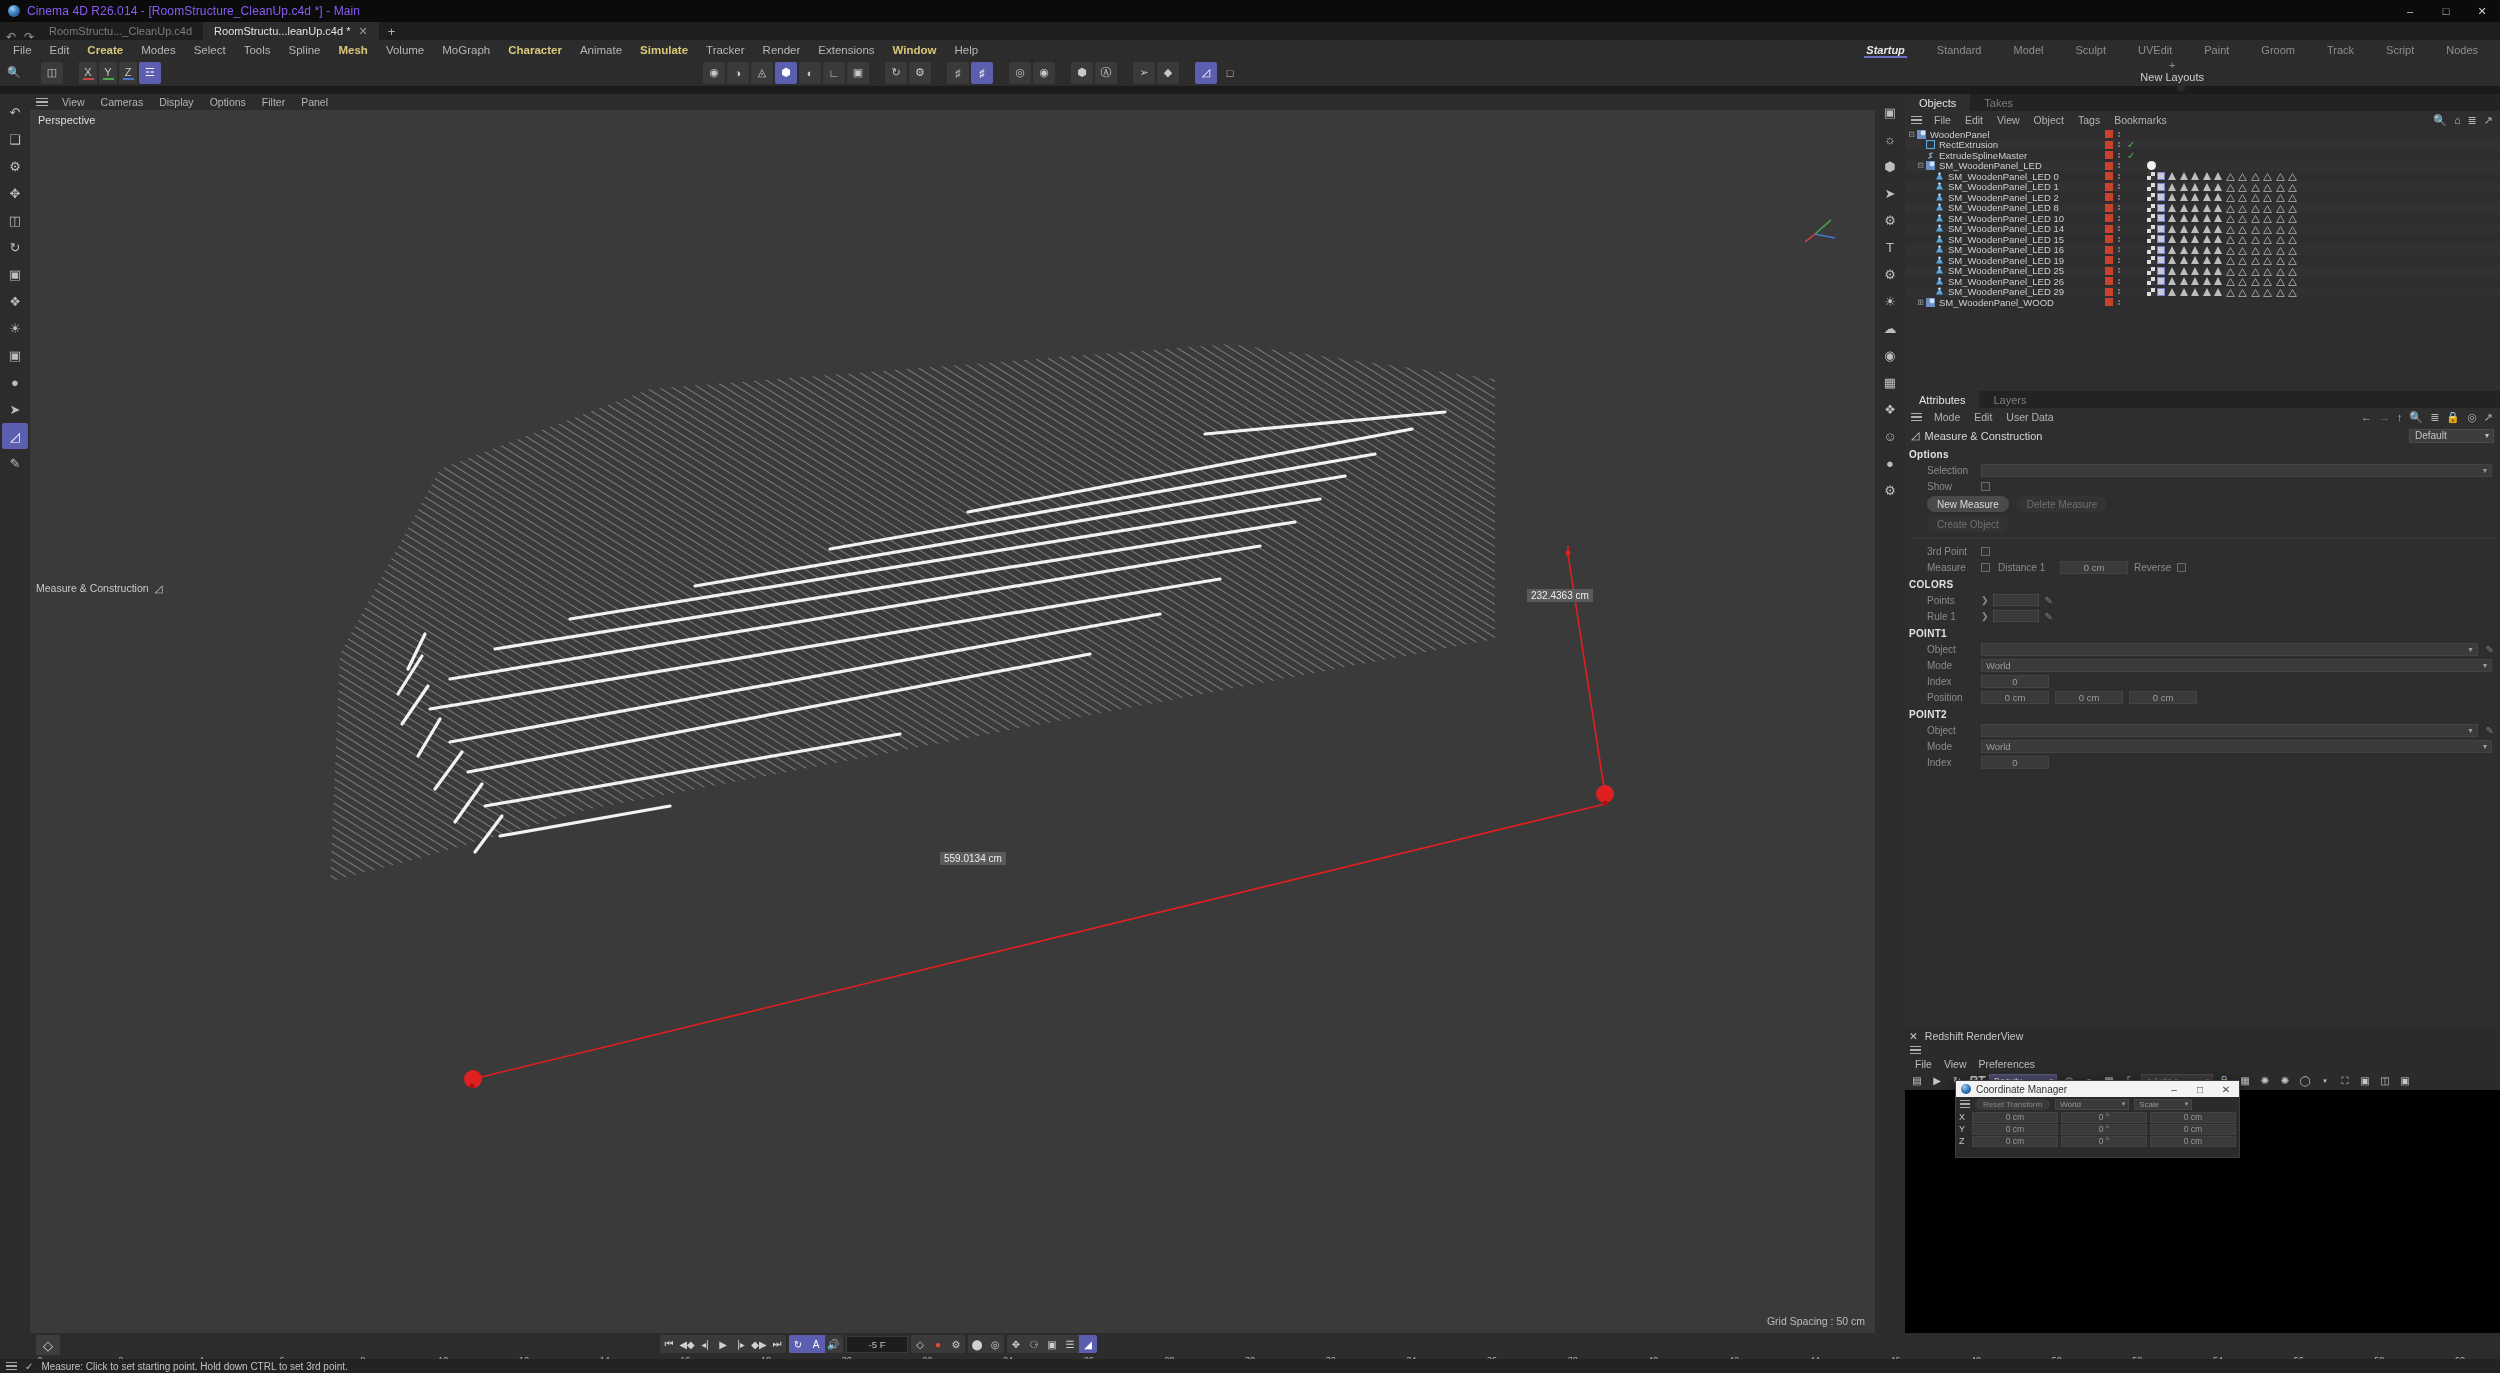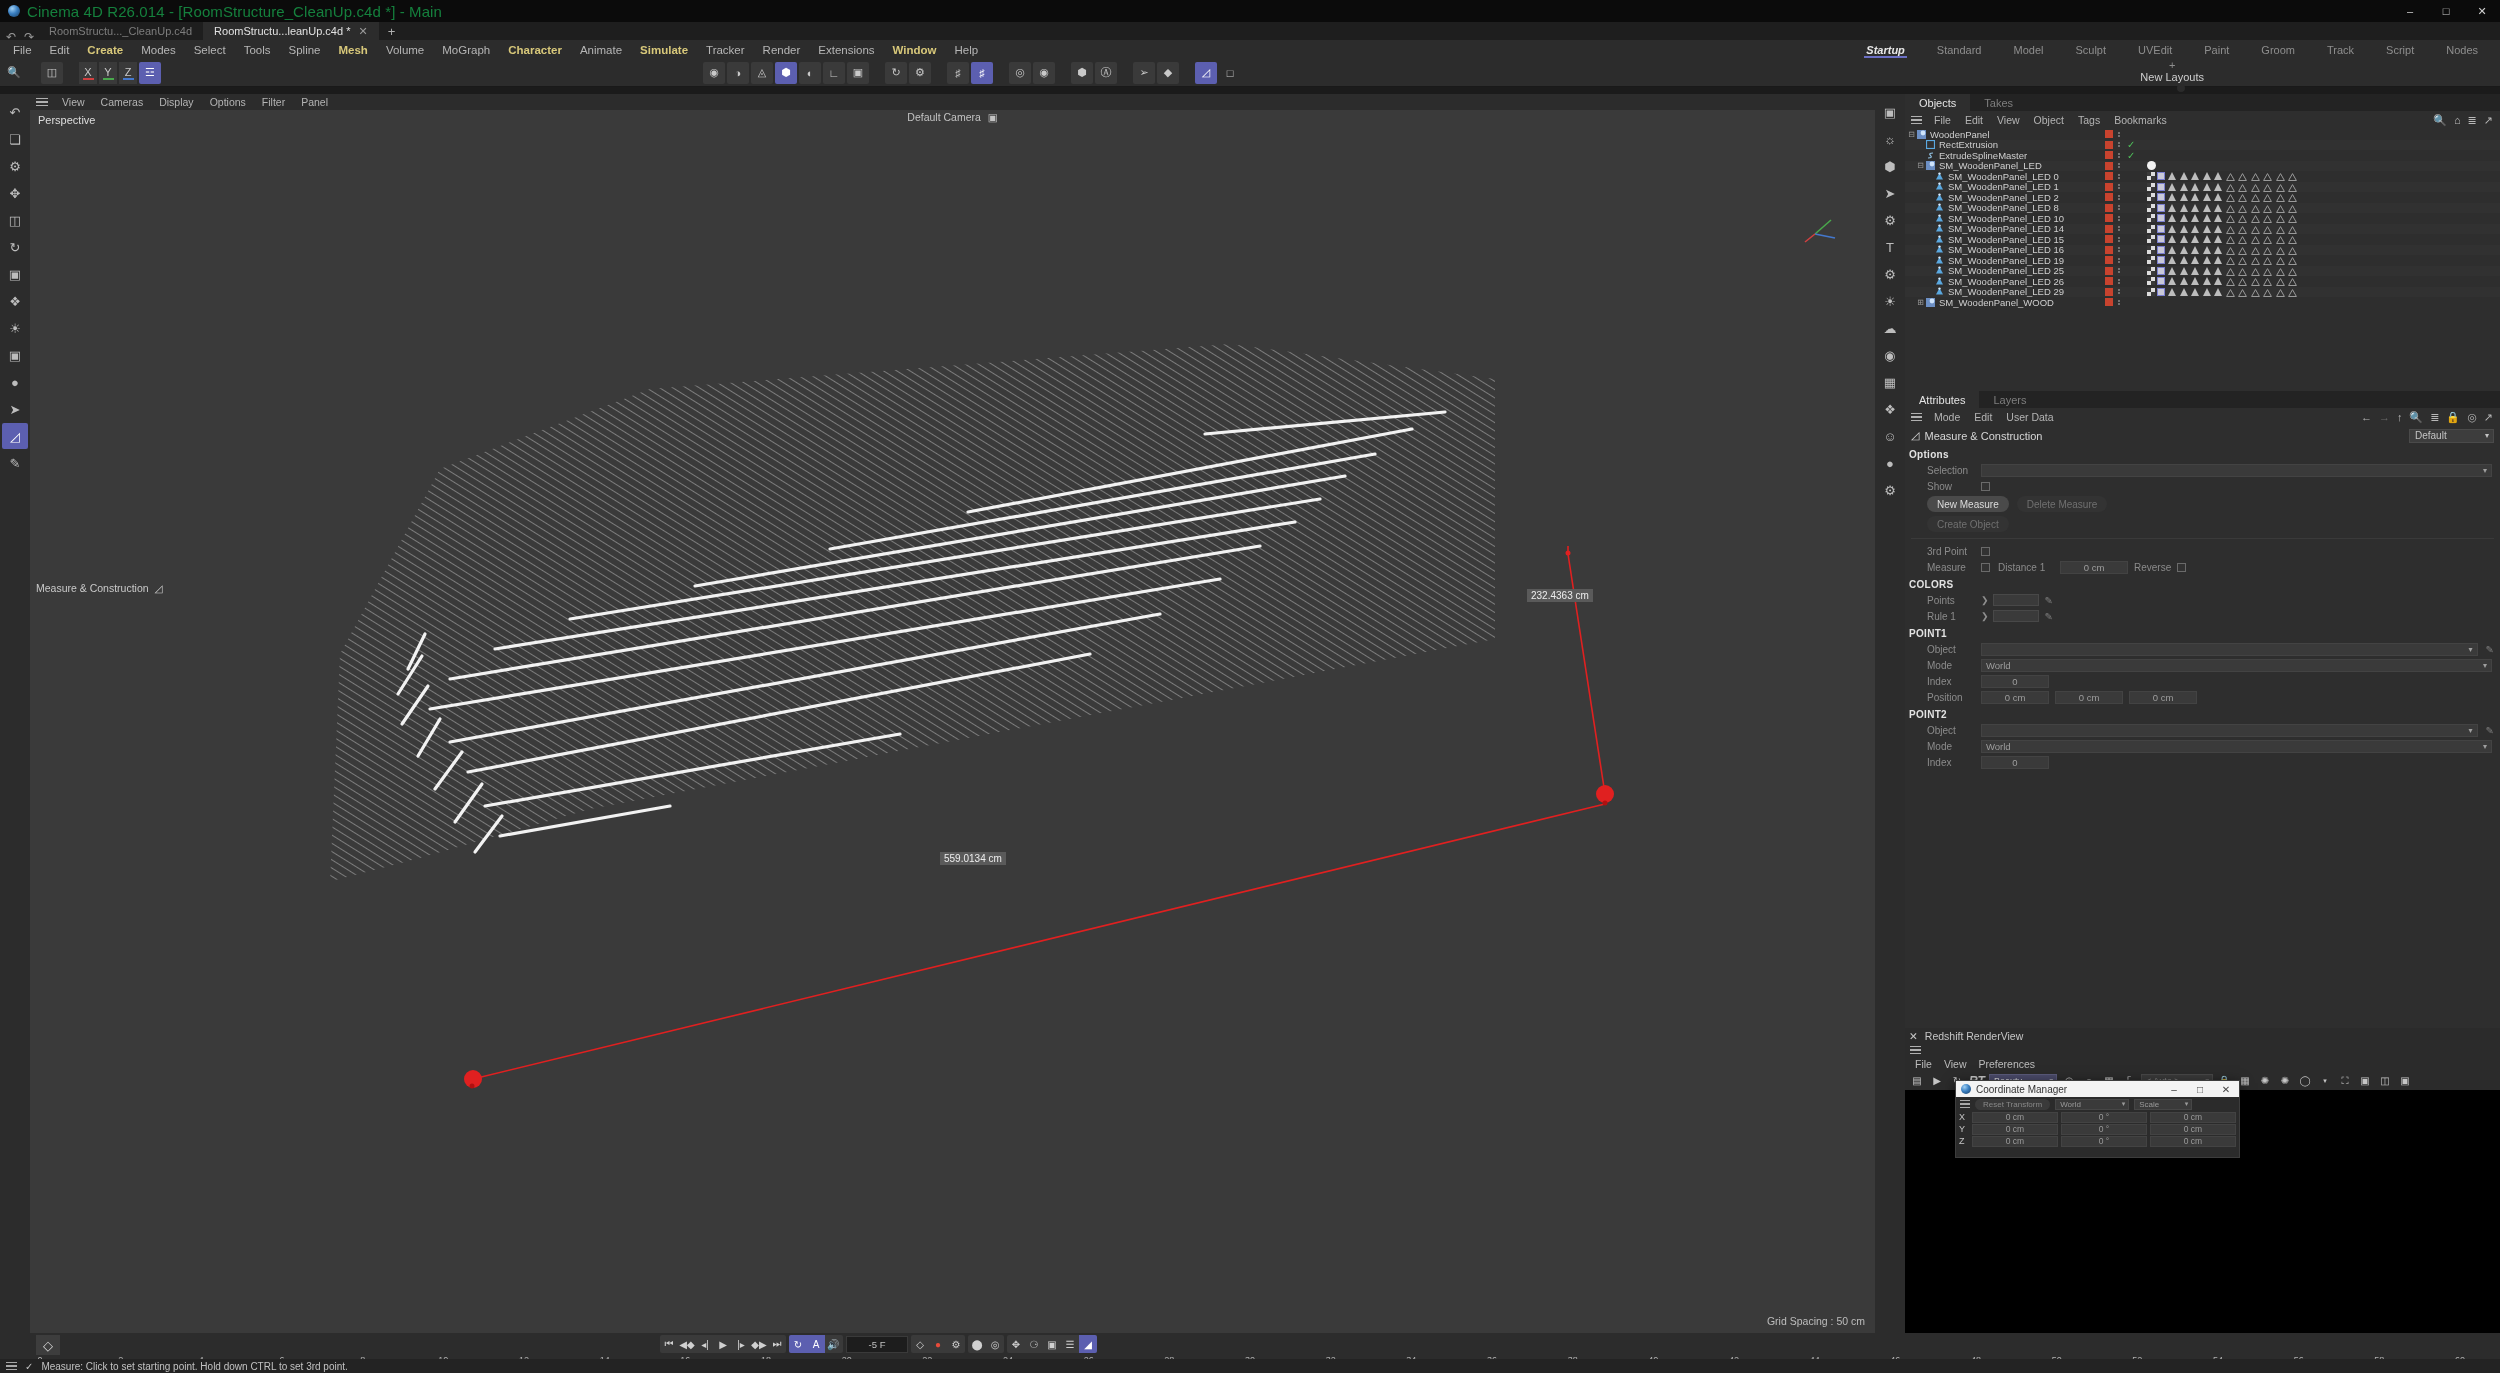--- a/index.html
+++ b/index.html
@@ -4,21 +4,21 @@
 <style>
   * { box-sizing: border-box; margin:0; padding:0; }
   html,body { width:2500px; height:1373px; overflow:hidden; background:#1b1b1b;
     font-family:"Liberation Sans", sans-serif; color:#c8c8c8; }
   body { position:relative; font-size:13px; }
 
   
   #titlebar { height:22px; background:#0b0b0b; display:flex; align-items:center; padding-left:8px; }
   #titlebar .c4d-logo { width:12px; height:12px; border-radius:50%;
     background:radial-gradient(circle at 35% 30%, #9fd0f5 0%, #3a7fc1 45%, #173a5e 100%); margin-right:7px; }
-  #titlebar .ttxt { font-size:15px; color:#15803d; letter-spacing:.1px; }
+  #titlebar .ttxt { font-size:12px; color:#8b5cf6; letter-spacing:.1px; }
   #winbtns { margin-left:auto; display:flex; height:22px; }
   #winbtns div { width:36px; height:22px; display:flex; align-items:center; justify-content:center;
     font-size:11px; color:#d0d0d0; }
 
   
   #doctabs { height:18px; background:#1e1e1e; display:flex; align-items:flex-end; padding-left:38px; }
   #doctabs .undo { position:absolute; left:6px; top:30px; display:flex; gap:8px; color:#9a9a9a; font-size:12px;}
   .dtab { height:18px; padding:0 11px; display:flex; align-items:center; gap:8px;
     font-size:11px; color:#7d7d7d; background:#1e1e1e; }
   .dtab.active { background:#2c2c2c; color:#e2e2e2; }
@@ -325,24 +325,20 @@
     <div id="vp-menu-items" style="display:flex">
         <div class="vm">View</div>
         <div class="vm">Cameras</div>
         <div class="vm">Display</div>
         <div class="vm">Options</div>
         <div class="vm">Filter</div>
         <div class="vm">Panel</div>
       </div>
   </div>
   <div id="vplabel">Perspective</div>
-  <div id="vpcam">
-    <span>Default Camera</span>
-    <span style="margin-left:4px">▣</span>
-  </div>
   <div id="vptool">
     <span>Measure &amp; Construction</span>
     <span style="margin-left:3px">◿</span>
   </div>
   <div id="vpgrid">Grid Spacing : 50 cm</div>
 
   <svg id="scene" width="100%" height="100%" style="position:absolute;left:0;top:0">
     <defs>
       <clipPath id="panelclip">
         <path d="M 290 790 L 300 565 L 400 370 L 600 290 L 1200 245 L 1470 275 L 1470 560 L 560 720 Z"></path>

